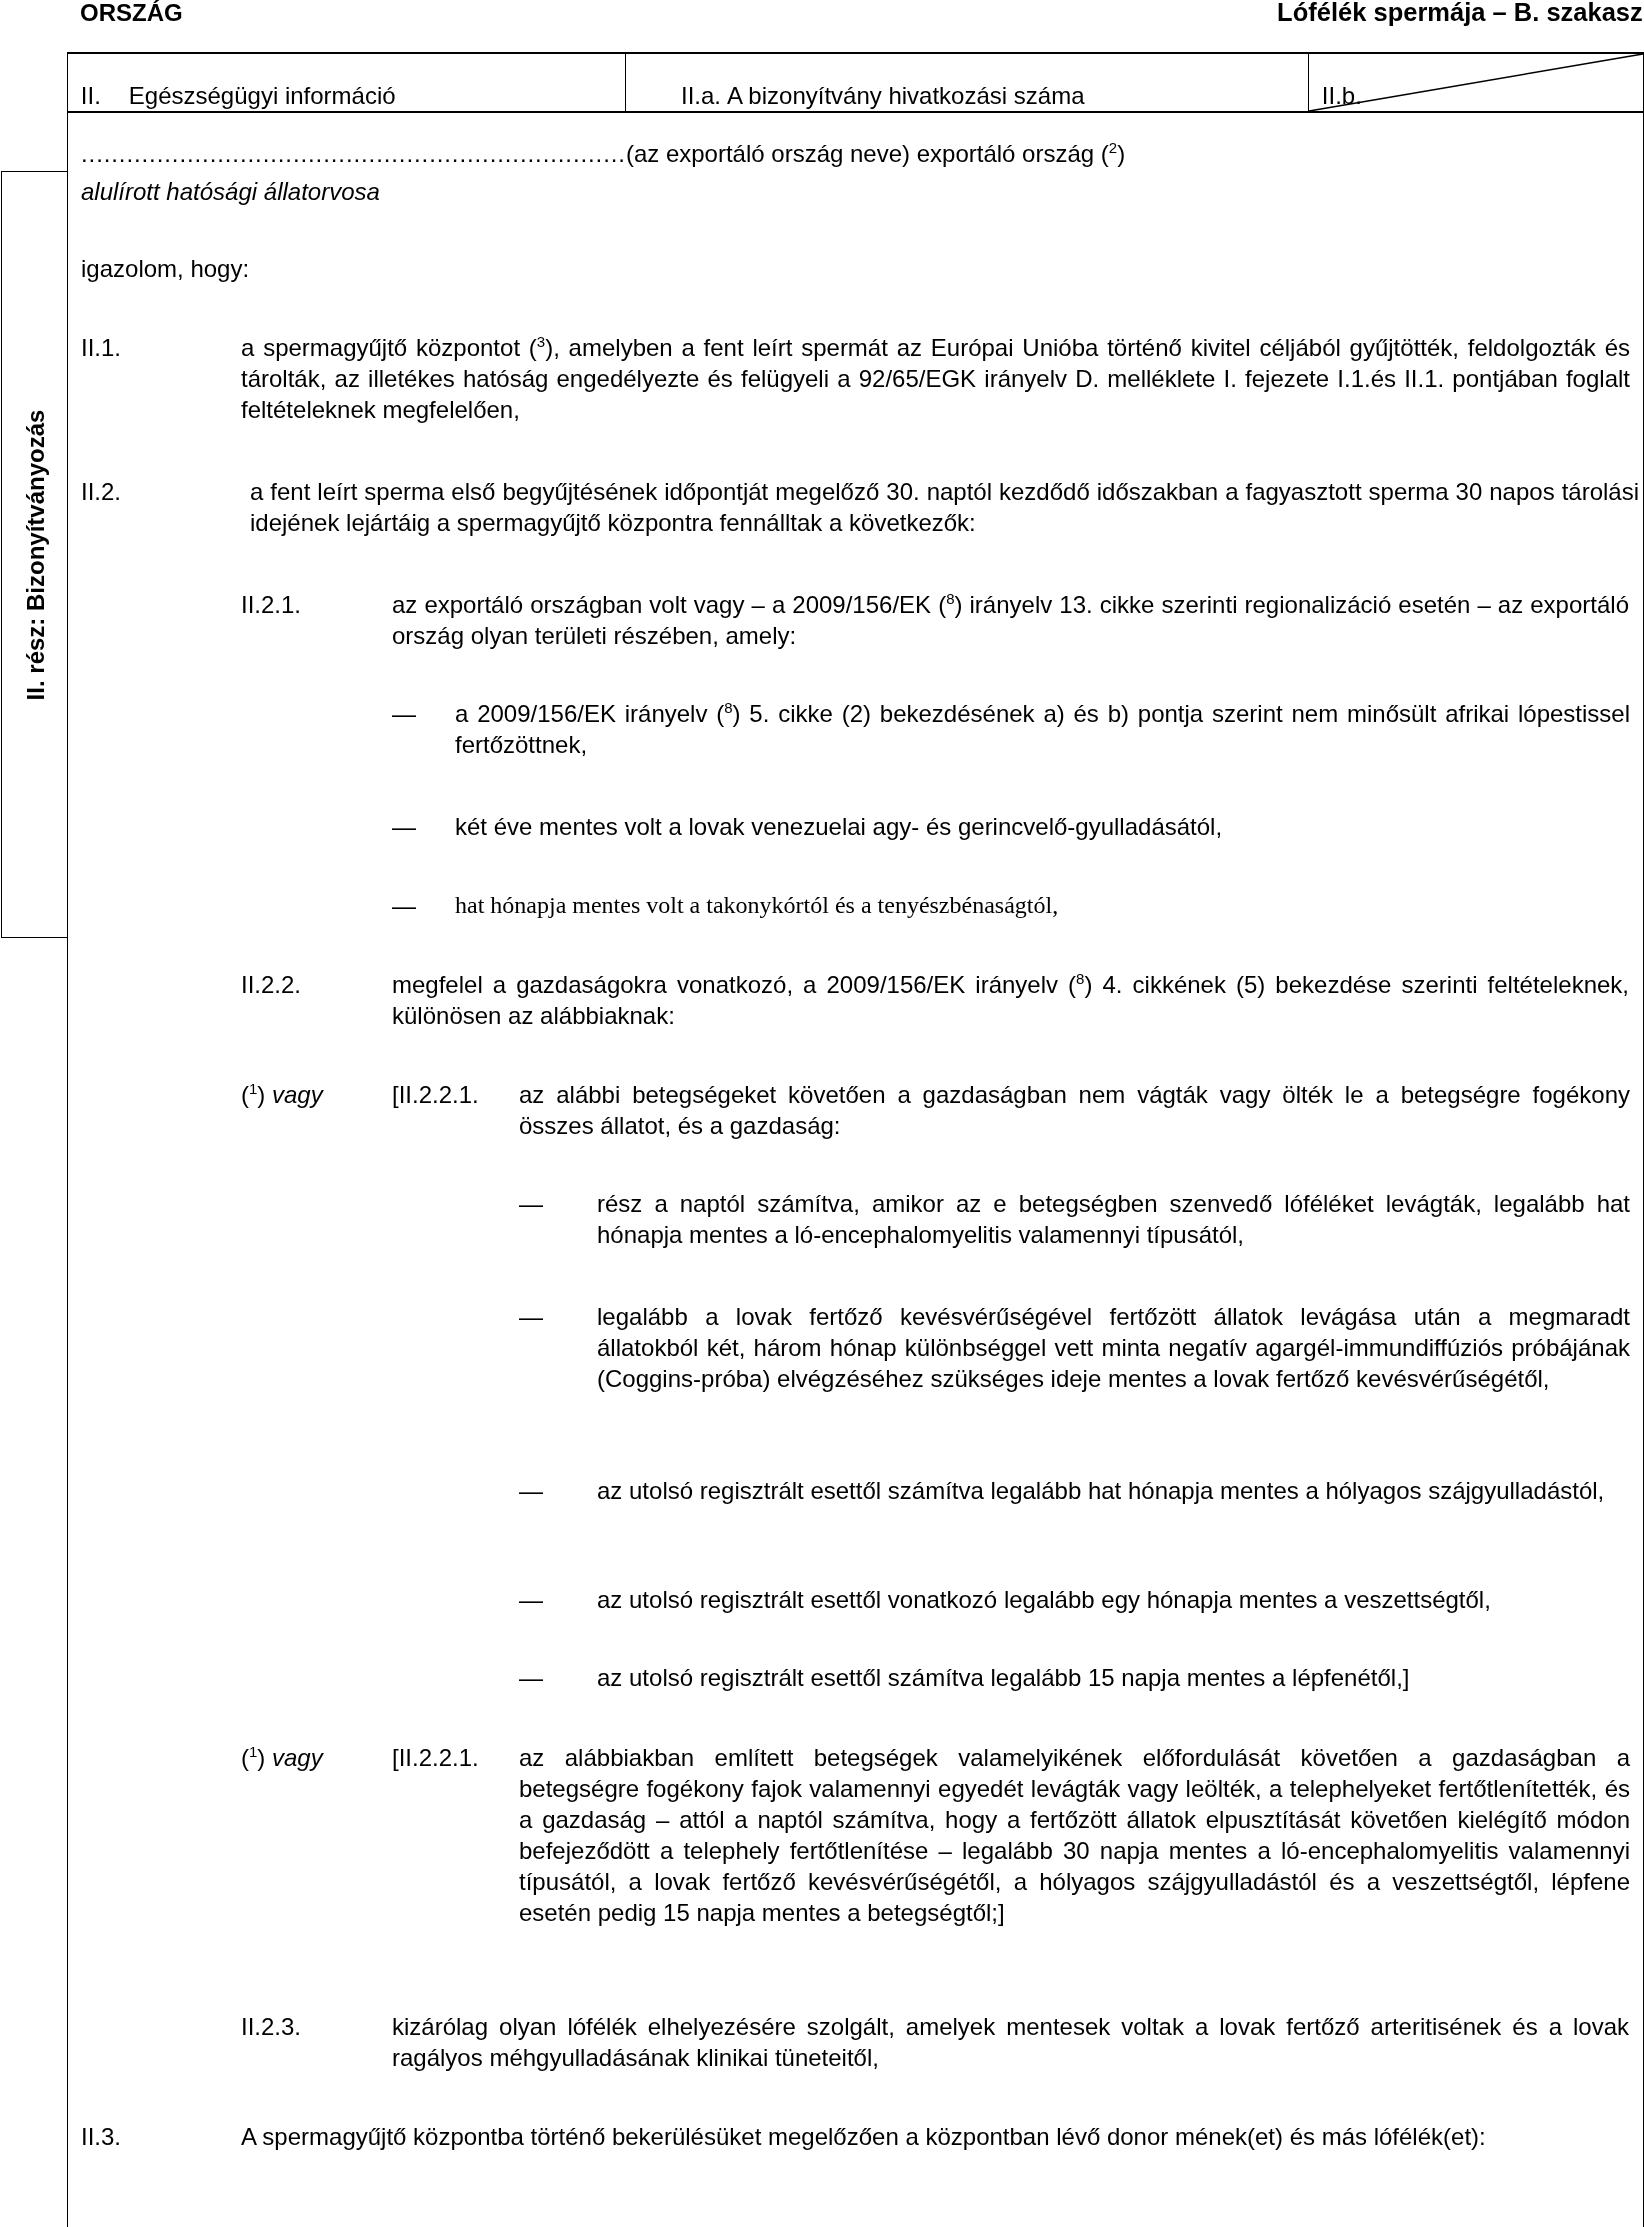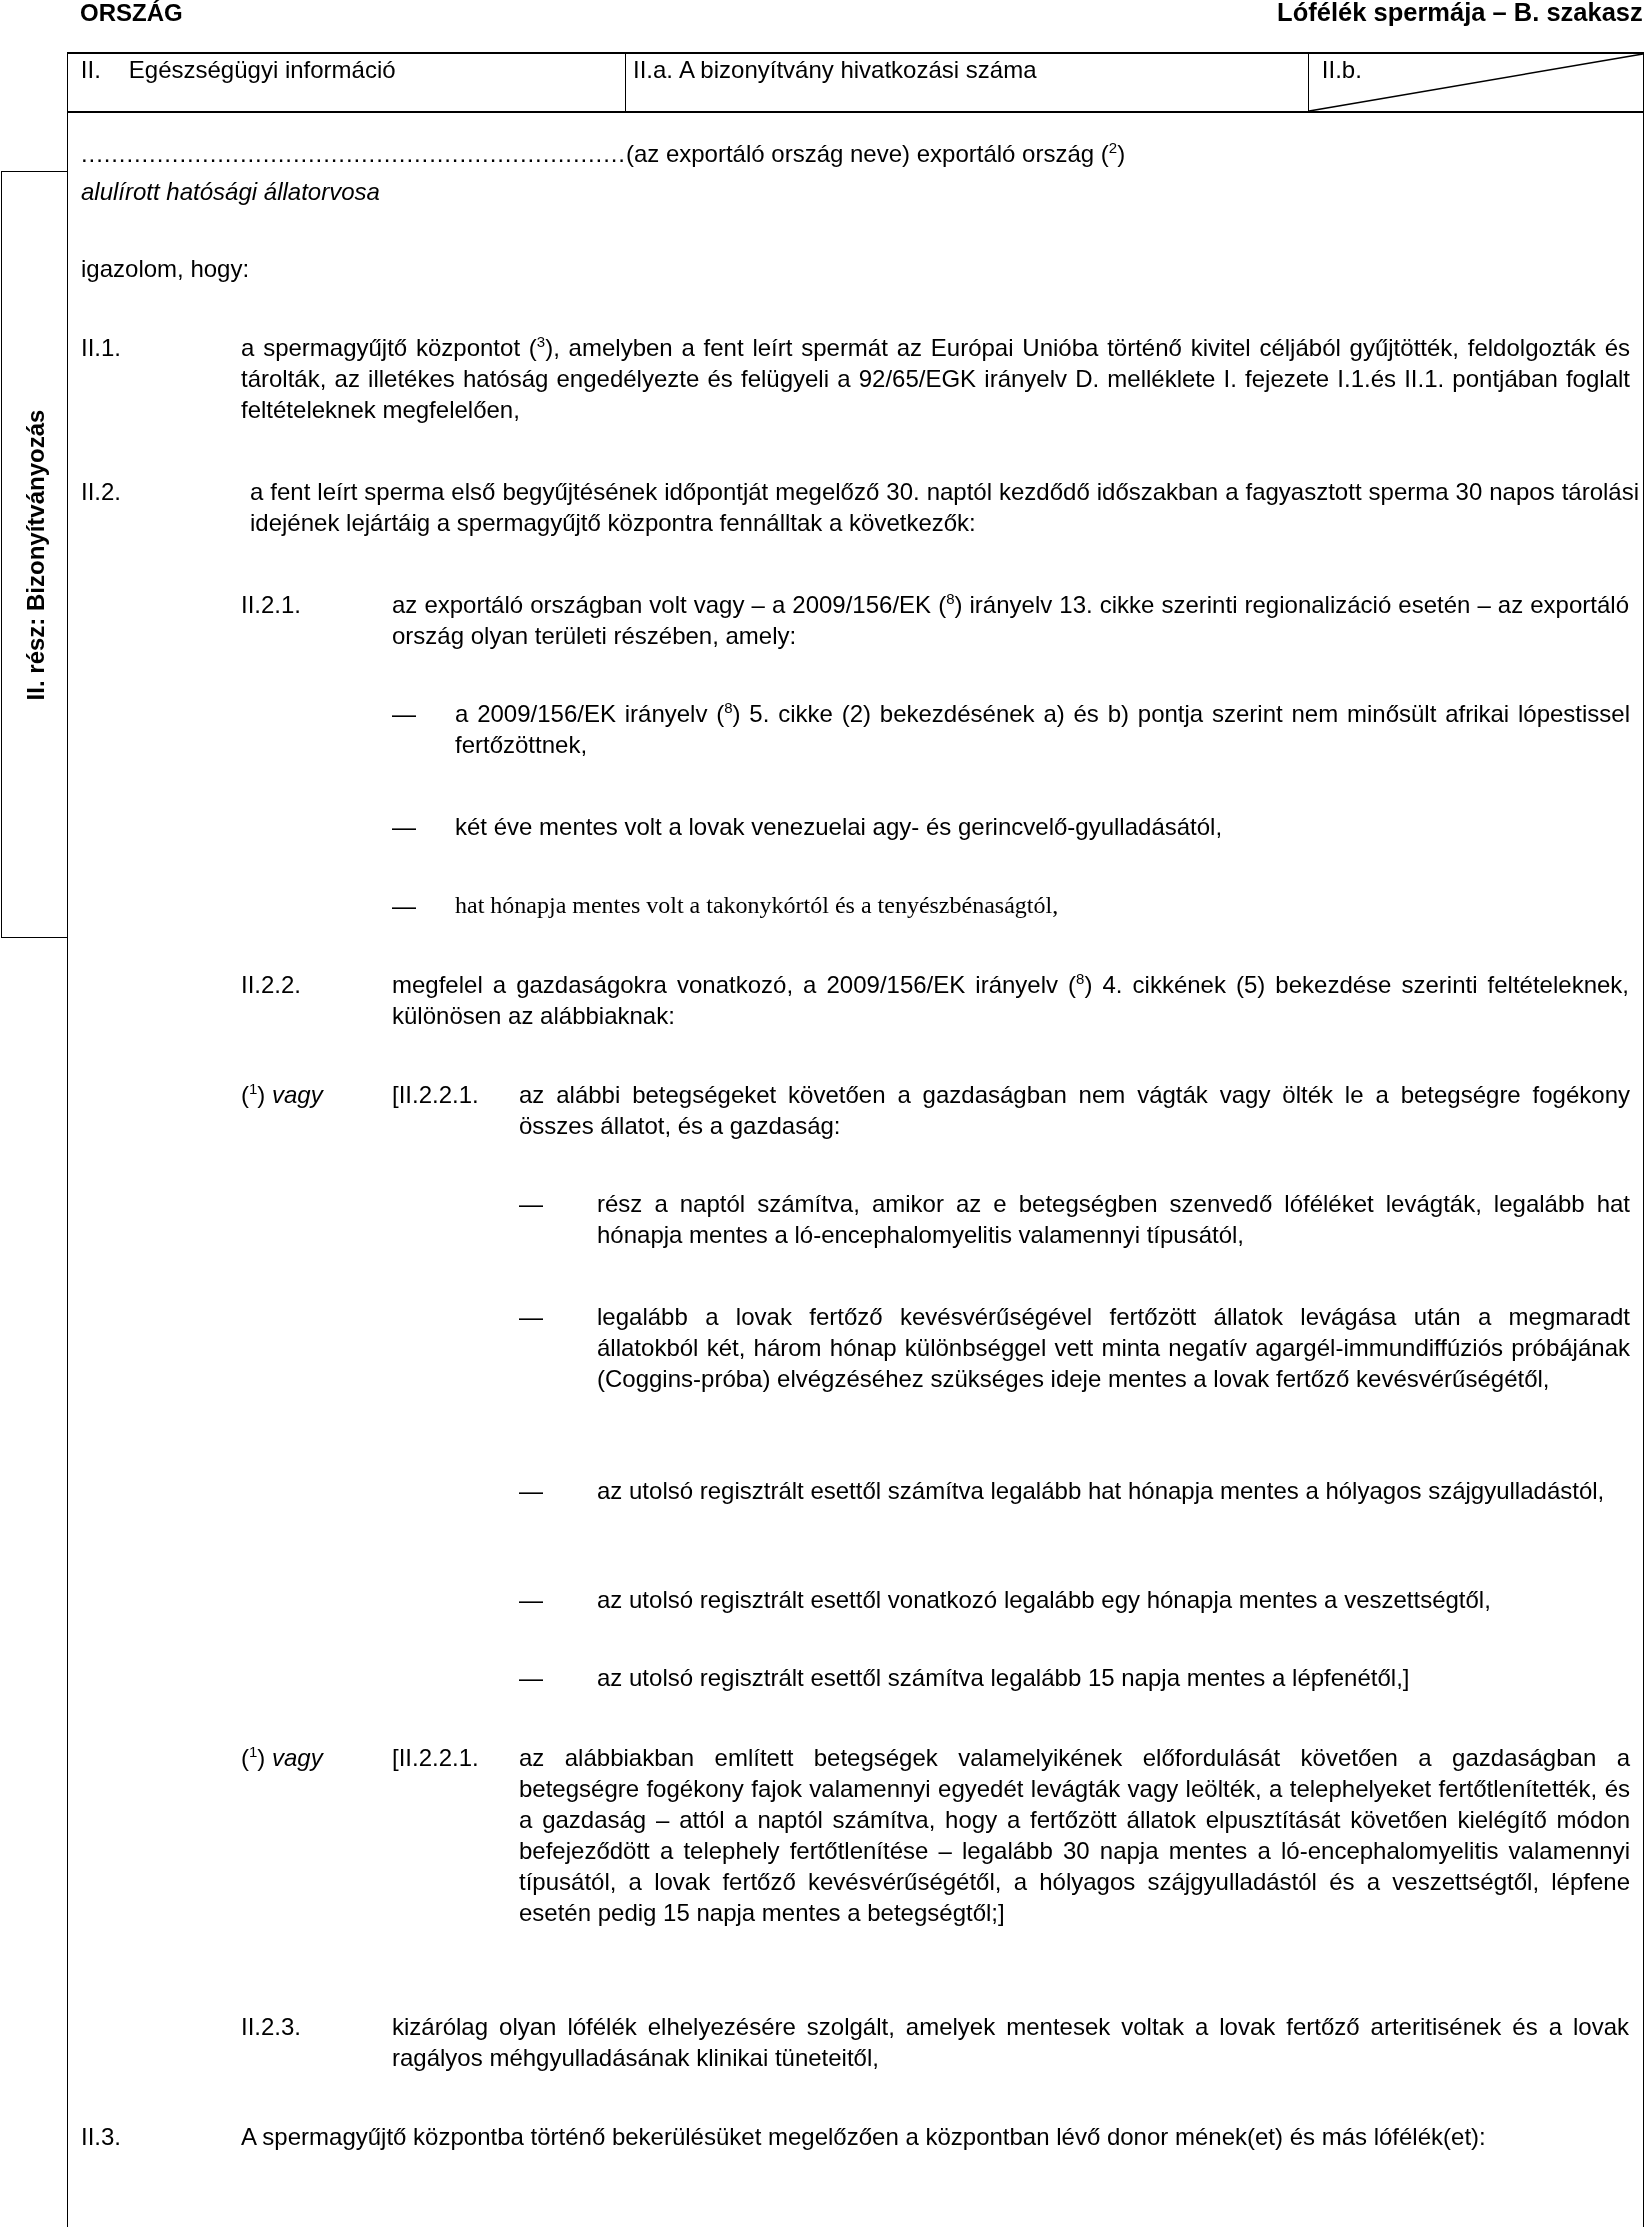--- a/index.html
+++ b/index.html
@@ -13,21 +13,21 @@
   sup { font-size: 15px; line-height: 0; vertical-align: 8.7px; }
   .just { text-align: justify; }
 
   
   #country { left: 80px; top: -3.5px; font-size: 24px; font-weight: bold; }
   #section-title { right: 1.2px; top: -3.5px; font-size: 25.5px; font-weight: bold; white-space: nowrap; }
 
   
   #hdr-table { left: 67px; top: 52px; width: 1577px; height: 61px;
     border-top: 2.3px solid #000; border-bottom: 2.3px solid #000; border-left: 1.2px solid #000; border-right: 1.2px solid #000; box-sizing: border-box; }
-  .hcell { position: absolute; top: 0; bottom: 0; display: flex; align-items: flex-start; box-sizing: border-box; }
+  .hcell { position: absolute; top: 0; bottom: 0; display: flex; align-items: flex-end; box-sizing: border-box; }
   #hc1 { left: 0; width: 558px; border-right: 1.2px solid #000; padding-left: 12.8px; }
   #hc2 { left: 558px; width: 683px; border-right: 1.2px solid #000; padding-left: 7px; }
   #hc3 { left: 1241px; right: 0; padding-left: 12.8px; }
   #hc3 svg { position: absolute; left: 0; top: 0; width: 100%; height: 100%; }
 
   
   #main-frame { left: 67px; top: 113px; width: 1577px; height: 2121px;
     border-left: 1.2px solid #000; border-right: 1.2px solid #000; box-sizing: border-box; }
 
   
@@ -43,21 +43,21 @@
 
 <div id="country" class="abs">ORSZÁG</div>
 <div id="section-title" class="abs">Lófélék spermája – B. szakasz</div>
 
 <div id="hdr-table" class="abs">
   <div id="hc1" class="hcell">
     <span style="display:inline-block;width:48px;">II.</span>
     <span>Egészségügyi információ</span>
   </div>
   <div id="hc2" class="hcell">
-    <span style="display:inline-block;width:46px;">II.a.</span>
+    <span style="display:inline-block;width:46px;margin-left:48px;">II.a.</span>
     <span>A bizonyítvány hivatkozási száma</span>
   </div>
   <div id="hc3" class="hcell">
     <svg viewBox="0 0 100 100" preserveAspectRatio="none">
       <line x1="0" y1="100" x2="100" y2="0" stroke="#000" stroke-width="1.6" vector-effect="non-scaling-stroke"></line>
     </svg>
     <span style="position:relative">II.b.</span>
   </div>
 </div>
 

